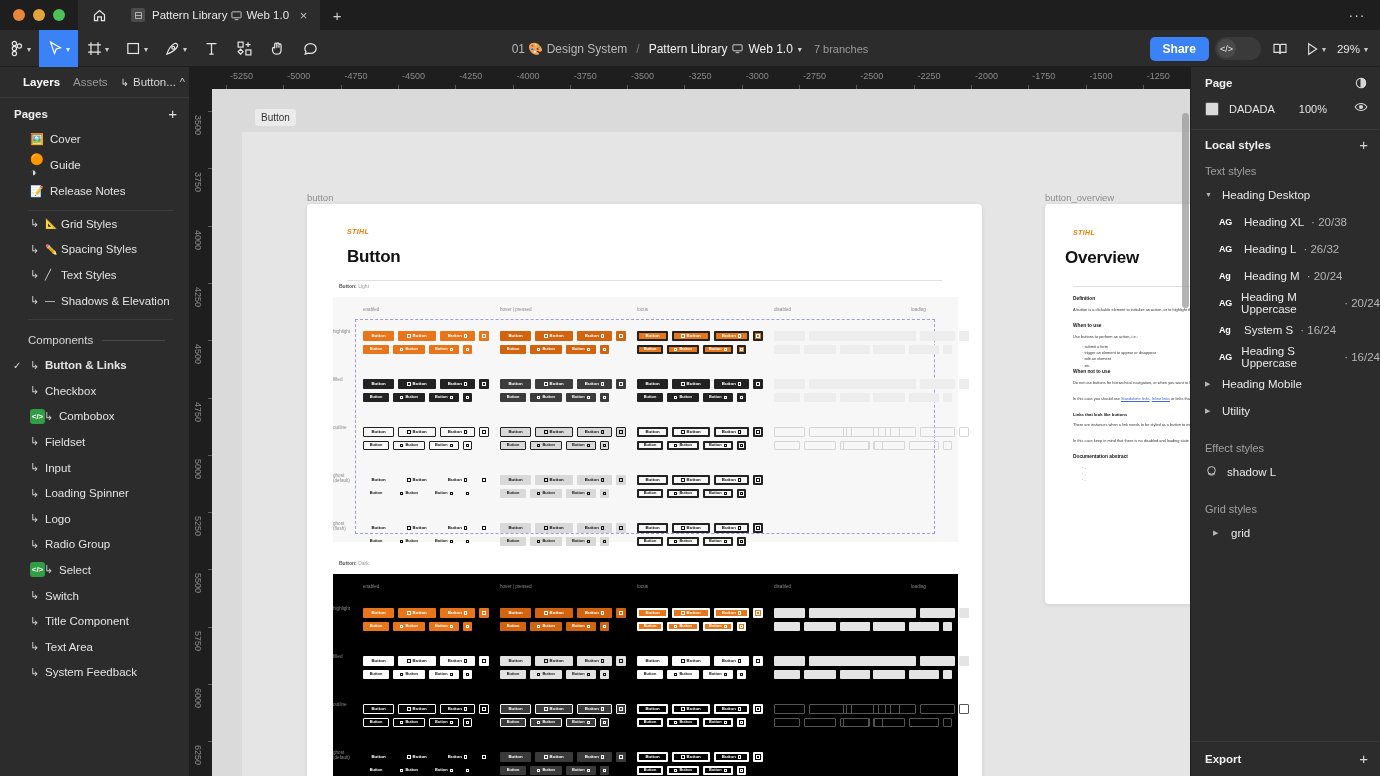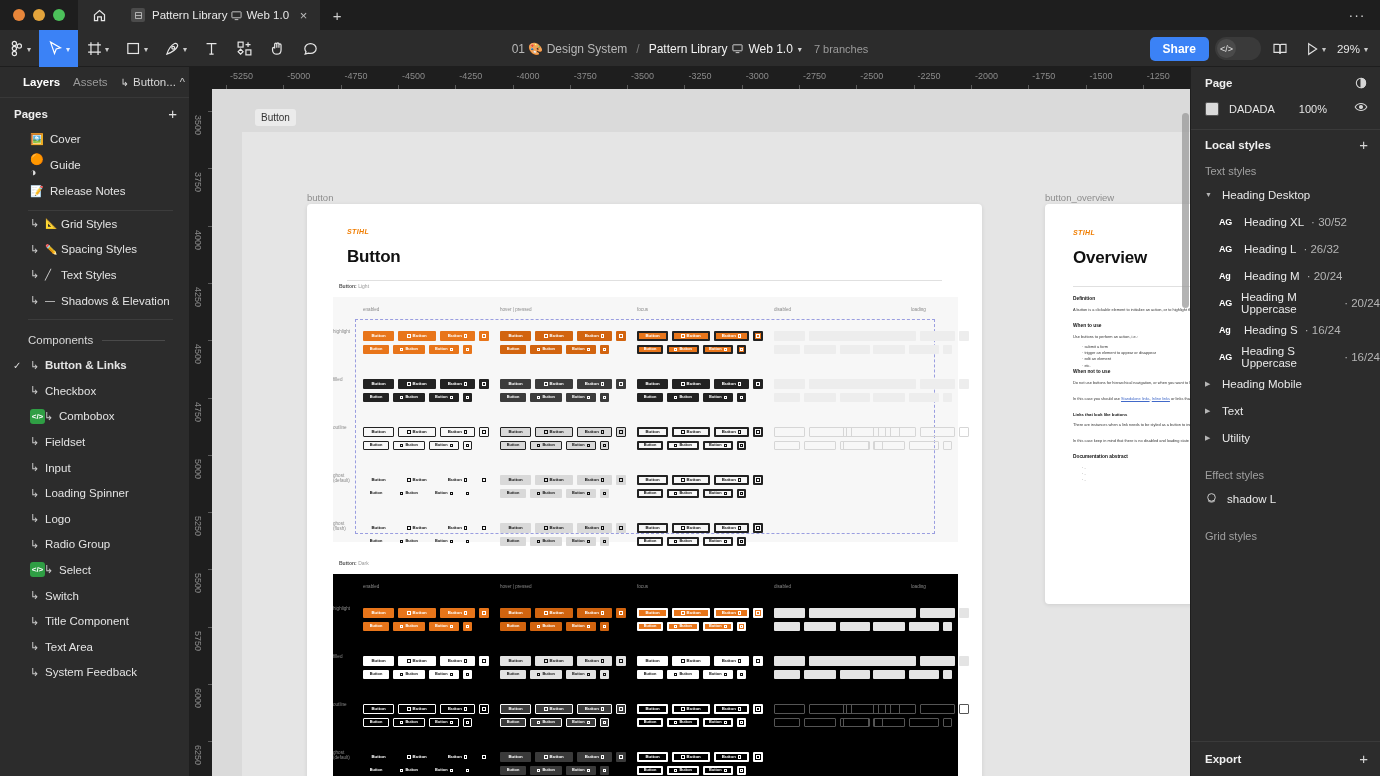--- a/index.html
+++ b/index.html
@@ -1957,21 +1957,21 @@
               <span style="display:inline-block;width:3.4px;height:3.4px;border:0.5px solid currentColor"></span>
             </div>
             <div class="btn" style="left: 610px; top: 192px; width: 8.5px; height: 8.5px; background: transparent; color: transparent;">
               <span style="display:inline-block;width:3.4px;height:3.4px;border:0.5px solid currentColor"></span>
             </div>
           </div>
       </div>
 
       <div class="card" style="left:833px; top:115px; width:290px; height:400px; overflow:hidden;">
         <div class="stihl" style="position:absolute; left:28px; top:25px;">STIHL</div>
-        <div class="card-h1" style="position:absolute; left:28px; top:44px;">Overview</div>
+        <div class="card-h1" style="position:absolute; left:20px; top:44px;">Overview</div>
         <div class="card-rule" style="position:absolute; left:28px; top:82px; width:234px;"></div>
         <div id="doc-body" style="position:absolute; left:28px; top:92px; width:238px;">
             <div class="doc-h" style="position: absolute; top: 0px; left: 0px; width: 238px; font-size: 4.8px;">Definition</div>
             <div class="doc-p" style="position: absolute; top: 11px; left: 0px; width: 238px;">A button is a clickable element to initialize an action, or to highlight the user journey.</div>
             <div class="doc-h" style="position: absolute; top: 27px; left: 0px; width: 238px; font-size: 4.8px;">When to use</div>
             <div class="doc-p" style="position: absolute; top: 38px; left: 0px; width: 238px;">Use buttons to perform an action, i.e.:</div>
             <div class="doc-p" style="position: absolute; top: 48px; left: 0px; width: 238px; padding-left: 9px;">· submit a form</div>
             <div class="doc-p" style="position: absolute; top: 54.2px; left: 0px; width: 238px; padding-left: 9px;">· trigger an element to appear or disappear</div>
             <div class="doc-p" style="position: absolute; top: 60.4px; left: 0px; width: 238px; padding-left: 9px;">· edit an element</div>
             <div class="doc-p" style="position: absolute; top: 66.6px; left: 0px; width: 238px; padding-left: 9px;">· etc.</div>
@@ -2030,73 +2030,73 @@
 
     <div class="grp-label">Text styles</div>
 
     <div class="tree-row">
       <span class="tw">▼</span>
       <span>Heading Desktop</span>
     </div>
     <div class="style-row">
       <span class="ag">AG</span>
       <span>Heading XL</span>
-      <span class="dimn">·&nbsp;<span>30/52</span></span>
+      <span class="dimn">·&nbsp;<span>20/38</span></span>
     </div>
     <div class="style-row">
       <span class="ag">AG</span>
       <span>Heading L</span>
       <span class="dimn">·&nbsp;<span>26/32</span></span>
     </div>
     <div class="style-row">
       <span class="ag">Ag</span>
       <span>Heading M</span>
       <span class="dimn">·&nbsp;<span>20/24</span></span>
     </div>
     <div class="style-row">
       <span class="ag">AG</span>
       <span>Heading M Uppercase</span>
       <span class="dimn">·&nbsp;<span>20/24</span></span>
     </div>
     <div class="style-row">
       <span class="ag">Ag</span>
-      <span>Heading S</span>
+      <span>System S</span>
       <span class="dimn">·&nbsp;<span>16/24</span></span>
     </div>
     <div class="style-row">
       <span class="ag">AG</span>
       <span>Heading S Uppercase</span>
       <span class="dimn">·&nbsp;<span>16/24</span></span>
     </div>
 
     <div class="tree-row">
       <span class="tw">▶</span>
       <span>Heading Mobile</span>
-    </div>
-    <div class="tree-row">
-      <span class="tw">▶</span>
-      <span>Text</span>
     </div>
     <div class="tree-row">
       <span class="tw">▶</span>
       <span>Utility</span>
     </div>
 
     <div class="grp-label" style="padding-top:18px">Effect styles</div>
     <div class="eff-row">
       <span class="eff-ico">
         <svg viewBox="0 0 24 24" fill="none" stroke="currentColor" stroke-width="1.6">
             <circle cx="12" cy="10" r="7"></circle>
             <path d="M5.5 16c1.6 1.6 3.9 2.6 6.5 2.6s4.9-1 6.5-2.6"></path>
           </svg>
       </span>
       <span>shadow L</span>
     </div>
 
     <div class="grp-label" style="padding-top:18px">Grid styles</div>
+    <div class="grid-row" style="padding-left:22px">
+      <span class="tw">▶</span>
+      <span>grid</span>
+    </div>
 
     <div class="export-sec">
       <span class="rp-title">Export</span>
       <span class="rp-act">
           <span class="plus">+</span>
         </span>
     </div>
   </div>
 </div>
 

